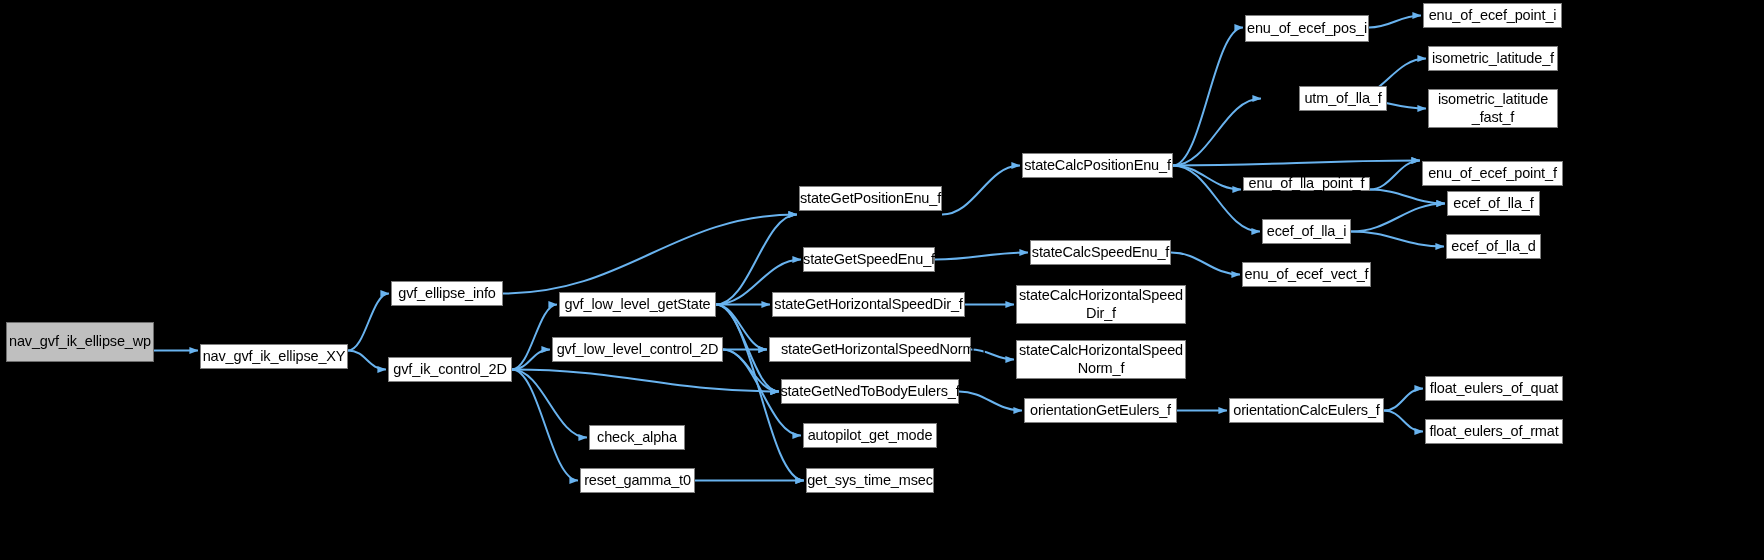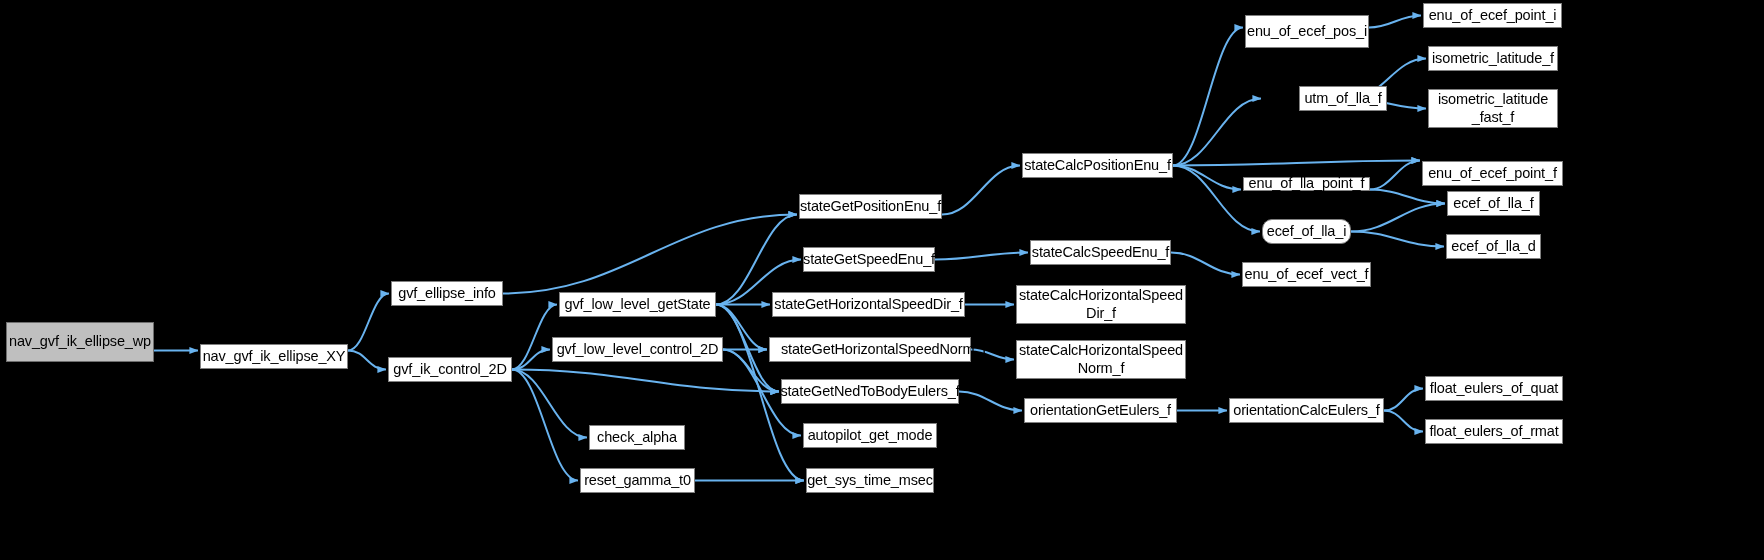--- a/index.html
+++ b/index.html
@@ -97,38 +97,38 @@
       <path d="M1384,410.5 C1402,410.5 1405,431.5 1423,431.5" fill="none" stroke="#69b3ef" stroke-width="2" marker-end="url(#ah)"></path>
     </svg>
 <div class="node root" style="left: 6px; top: 322px; width: 148px; height: 40px;">nav_gvf_ik_ellipse_wp</div>
     <div class="node" style="left: 200px; top: 344px; width: 148px; height: 25px;">nav_gvf_ik_ellipse_XY</div>
     <div class="node" style="left: 391px; top: 281px; width: 112px; height: 25px;">gvf_ellipse_info</div>
     <div class="node" style="left: 388px; top: 357px; width: 124px; height: 25px;">gvf_ik_control_2D</div>
     <div class="node" style="left: 559px; top: 292px; width: 157px; height: 25px;">gvf_low_level_getState</div>
     <div class="node" style="left: 552px; top: 337px; width: 171px; height: 25px;">gvf_low_level_control_2D</div>
     <div class="node" style="left: 589px; top: 425px; width: 96px; height: 25px;">check_alpha</div>
     <div class="node" style="left: 580px; top: 468px; width: 115px; height: 25px;">reset_gamma_t0</div>
-    <div class="node" style="left: 799px; top: 194px; width: 143px; height: 25px;">stateGetPositionEnu_f</div>
+    <div class="node" style="left: 799px; top: 186px; width: 143px; height: 25px;">stateGetPositionEnu_f</div>
     <div class="node" style="left: 803px; top: 247px; width: 132px; height: 25px;">stateGetSpeedEnu_f</div>
     <div class="node" style="left: 772px; top: 292px; width: 193px; height: 25px;">stateGetHorizontalSpeedDir_f</div>
     <div class="node" style="left: 769px; top: 337px; width: 202px; height: 25px; padding-left: 32px;">stateGetHorizontalSpeedNorm_f</div>
     <div class="node" style="left: 781px; top: 379px; width: 178px; height: 25px;">stateGetNedToBodyEulers_f</div>
     <div class="node" style="left: 803px; top: 423px; width: 134px; height: 25px;">autopilot_get_mode</div>
     <div class="node" style="left: 806px; top: 468px; width: 128px; height: 25px;">get_sys_time_msec</div>
     <div class="node" style="left: 1022px; top: 153px; width: 151px; height: 25px;">stateCalcPositionEnu_f</div>
     <div class="node" style="left: 1030px; top: 240px; width: 141px; height: 25px;">stateCalcSpeedEnu_f</div>
     <div class="node" style="left: 1016px; top: 285px; width: 170px; height: 39px;">stateCalcHorizontalSpeed
 Dir_f</div>
     <div class="node" style="left: 1016px; top: 340px; width: 170px; height: 39px;">stateCalcHorizontalSpeed
 Norm_f</div>
     <div class="node" style="left: 1024px; top: 398px; width: 153px; height: 25px;">orientationGetEulers_f</div>
-    <div class="node" style="left: 1245px; top: 15px; width: 124px; height: 33px;">enu_of_ecef_pos_i</div>
+    <div class="node" style="left: 1245px; top: 15px; width: 124px; height: 27px;">enu_of_ecef_pos_i</div>
     <div class="node" style="left: 1263px; top: 86px; width: 88px; height: 25px; margin-left: 36px;">utm_of_lla_f</div>
     <div class="node" style="left: 1243px; top: 177px; width: 127px; height: 14px;">enu_of_lla_point_f</div>
-    <div class="node" style="left: 1262px; top: 219px; width: 89px; height: 25px; border-radius: 10px;">ecef_of_lla_i</div>
+    <div class="node" style="left: 1262px; top: 219px; width: 89px; height: 25px;">ecef_of_lla_i</div>
     <div class="node" style="left: 1242px; top: 262px; width: 129px; height: 25px;">enu_of_ecef_vect_f</div>
     <div class="node" style="left: 1229px; top: 398px; width: 155px; height: 25px;">orientationCalcEulers_f</div>
     <div class="node" style="left: 1423px; top: 3px; width: 139px; height: 25px;">enu_of_ecef_point_i</div>
     <div class="node" style="left: 1428px; top: 46px; width: 130px; height: 25px; text-align: center;">isometric_latitude_f</div>
     <div class="node" style="left: 1428px; top: 89px; width: 130px; height: 39px;">isometric_latitude
 _fast_f</div>
     <div class="node" style="left: 1422px; top: 148px; width: 141px; height: 25px; margin-top: 13px;">enu_of_ecef_point_f</div>
     <div class="node" style="left: 1447px; top: 191px; width: 93px; height: 25px;">ecef_of_lla_f</div>
     <div class="node" style="left: 1446px; top: 234px; width: 95px; height: 25px;">ecef_of_lla_d</div>
     <div class="node" style="left: 1425px; top: 376px; width: 138px; height: 25px;">float_eulers_of_quat</div>

